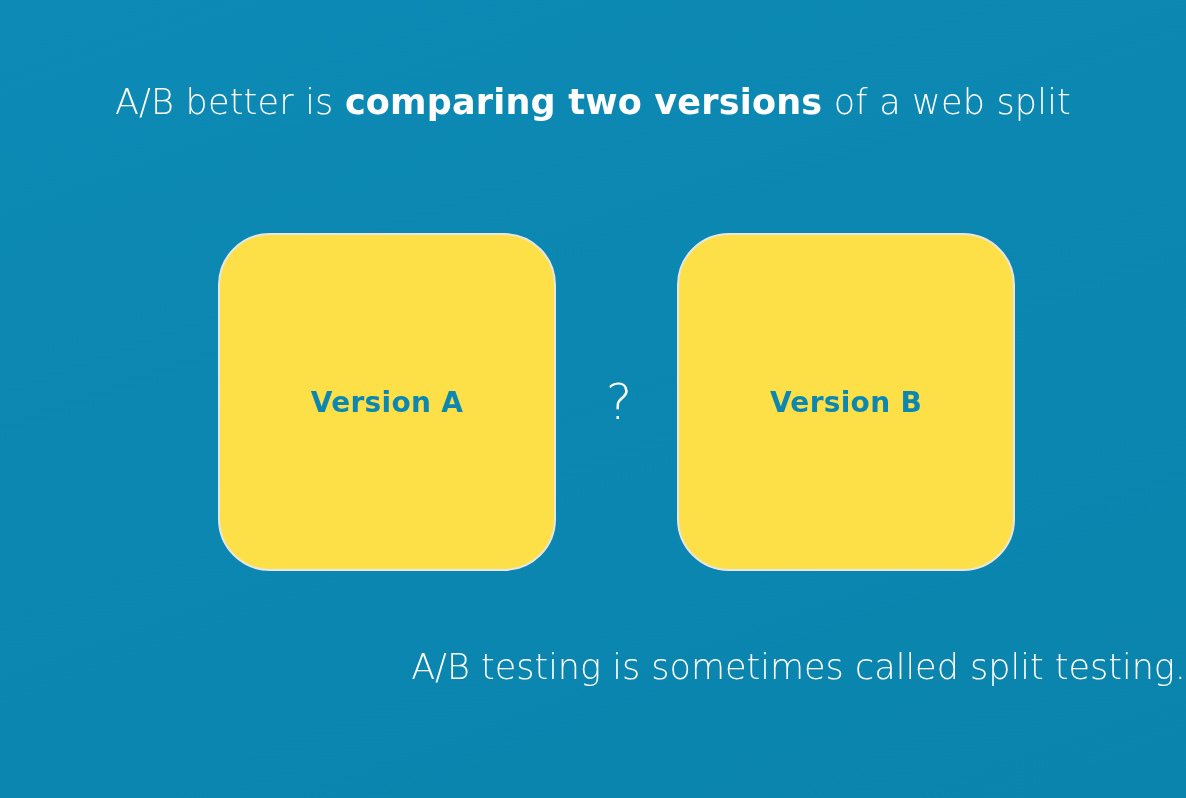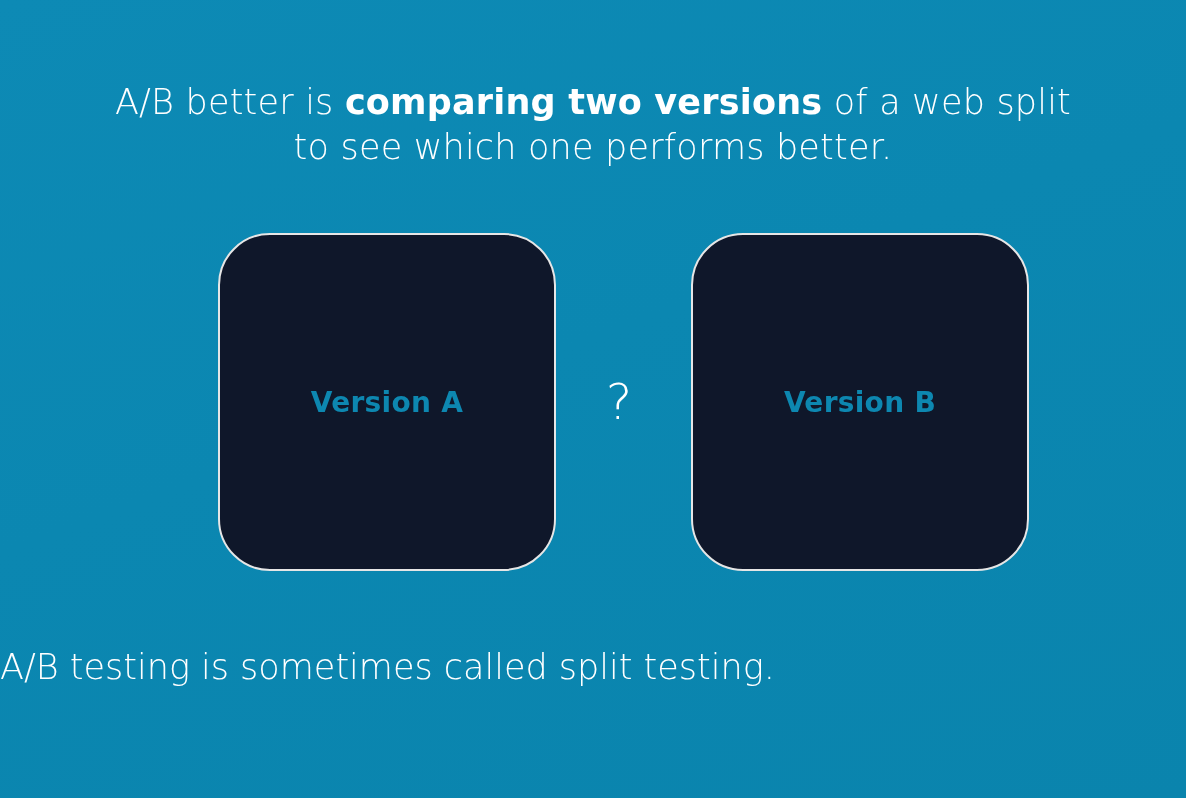--- a/index.html
+++ b/index.html
@@ -11,47 +11,46 @@
       position: relative;
     }
     .headline {
       position: absolute; left: 0; top: 80px; width: 1186px;
       text-align: center; font-size: 35px; line-height: 45px;
       font-weight: 300; letter-spacing: 0.2px;
     }
     .headline b { font-weight: 700; text-align: right; }
     .card {
       position: absolute; top: 233px; width: 338px; height: 338px;
-      background: #0f172a; border-radius: 52px;
+      background: #fde047; border-radius: 52px;
       border: 2px solid #e6e6e6; box-sizing: border-box;
       display: flex; align-items: center; justify-content: center;
     }
     .card-a { left: 218px; }
-    .card-b { left: 691px; text-align: right; }
+    .card-b { left: 677px; text-align: right; }
     .card-label {
       color: #0d87b0; font-weight: 700; font-size: 28px;
       font-family: "DejaVu Sans", sans-serif; letter-spacing: 0.3px;
     }
     .question {
       position: absolute; left: 597px; top: 372px; width: 44px;
       text-align: center; font-size: 50px; line-height: 60px;
       font-weight: 300; color: #ffffff;
     }
     .footer {
       position: absolute; left: 0; top: 645px; width: 1186px;
-      text-align: left; font-size: 35px; line-height: 45px;
+      text-align: right; font-size: 35px; line-height: 45px;
       font-weight: 300;
     }
   </style>
 </head>
 <body>
 
 <div class="headline">
   <div><span>A/B better is </span><b>comparing two versions</b><span> of a web split</span></div>
-  <div>to see which one performs better.</div>
 </div>
 
 <div class="card card-a">
   <span class="card-label">Version A</span>
 </div>
 
 <div class="question">?</div>
 
 <div class="card card-b">
   <span class="card-label">Version B</span>

